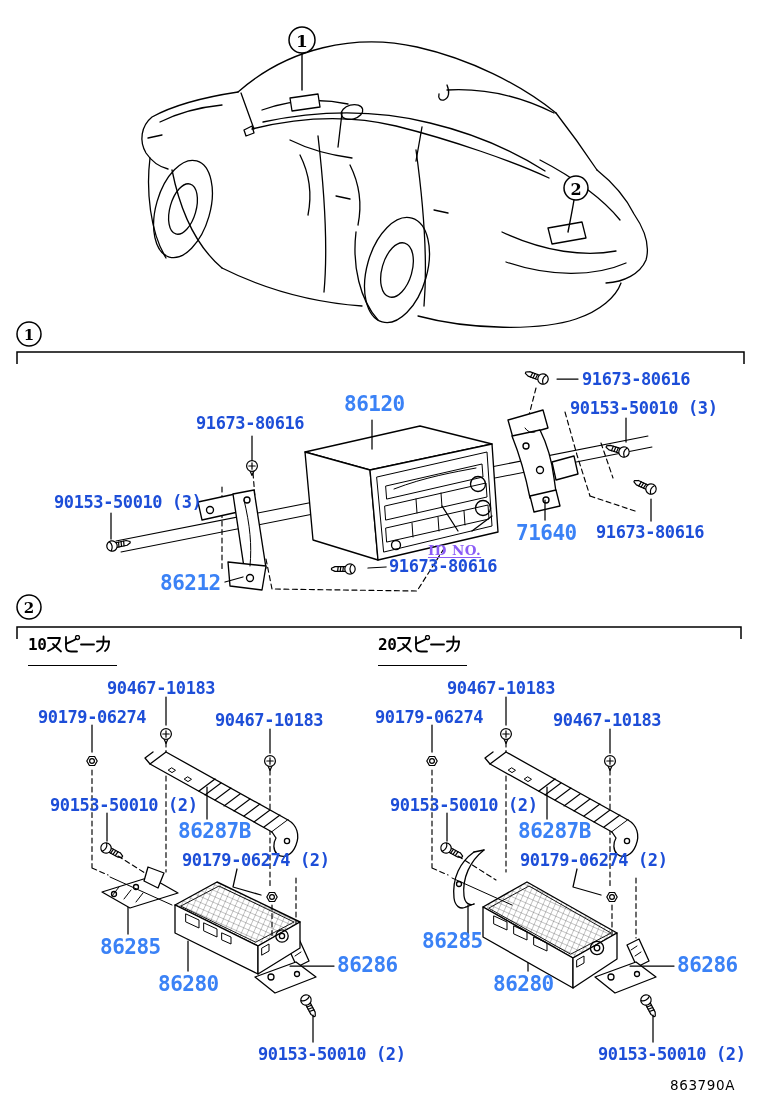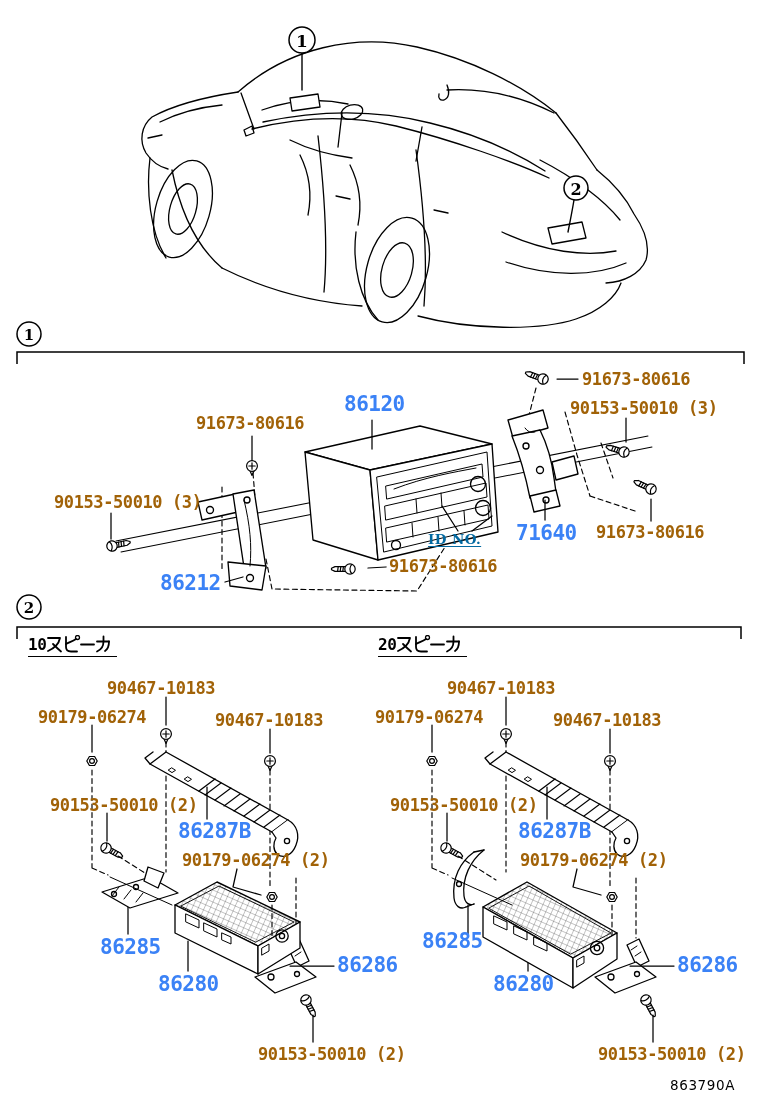--- a/index.html
+++ b/index.html
@@ -1,26 +1,26 @@
 <!DOCTYPE html>
 <html><head>
 <meta charset="utf-8">
 <style>
   html,body{margin:0;padding:0;background:#fff;}
   #canvas{position:relative;width:760px;height:1112px;background:#ffffff;overflow:hidden;
           font-family:"DejaVu Sans Mono",monospace;color:#000;}
   #art{position:absolute;left:0;top:0;}
   .pn{position:absolute;font:bold 17px "DejaVu Sans Mono",monospace;letter-spacing:-0.4px;
-      color:#a16207;white-space:pre;line-height:1.1;}
+      color:#1d4ed8;white-space:pre;line-height:1.1;}
   .pnl{position:absolute;font:bold 21px "DejaVu Sans Mono",monospace;letter-spacing:-0.5px;
       color:#3b82f6;white-space:pre;line-height:1.05;}
   .idno{position:absolute;font:bold 13.5px "DejaVu Serif",serif;letter-spacing:0.4px;
-      text-decoration:underline;text-underline-offset:2px;color:#0369a1;}
+      text-decoration:underline;text-underline-offset:2px;color:#8b5cf6;margin-top:11px;}
   .spk-title{position:absolute;display:flex;align-items:flex-end;gap:1px;
-      border-bottom:1.7px solid #000;padding:0 4px 3px 0;}
+      border-bottom:1.7px solid #000;padding:0 4px 12px 0;}
   .spk-title .num{font:bold 16px "DejaVu Sans Mono",monospace;letter-spacing:-0.5px;line-height:1;}
   .figcode{position:absolute;font:13.5px "DejaVu Sans",sans-serif;letter-spacing:0.6px;color:#000;text-align:right;}
 </style>
 </head>
 <body>
 
 <div id="canvas">
 
 <svg id="art" width="760" height="1112" viewBox="0 0 760 1112">
 <defs>

